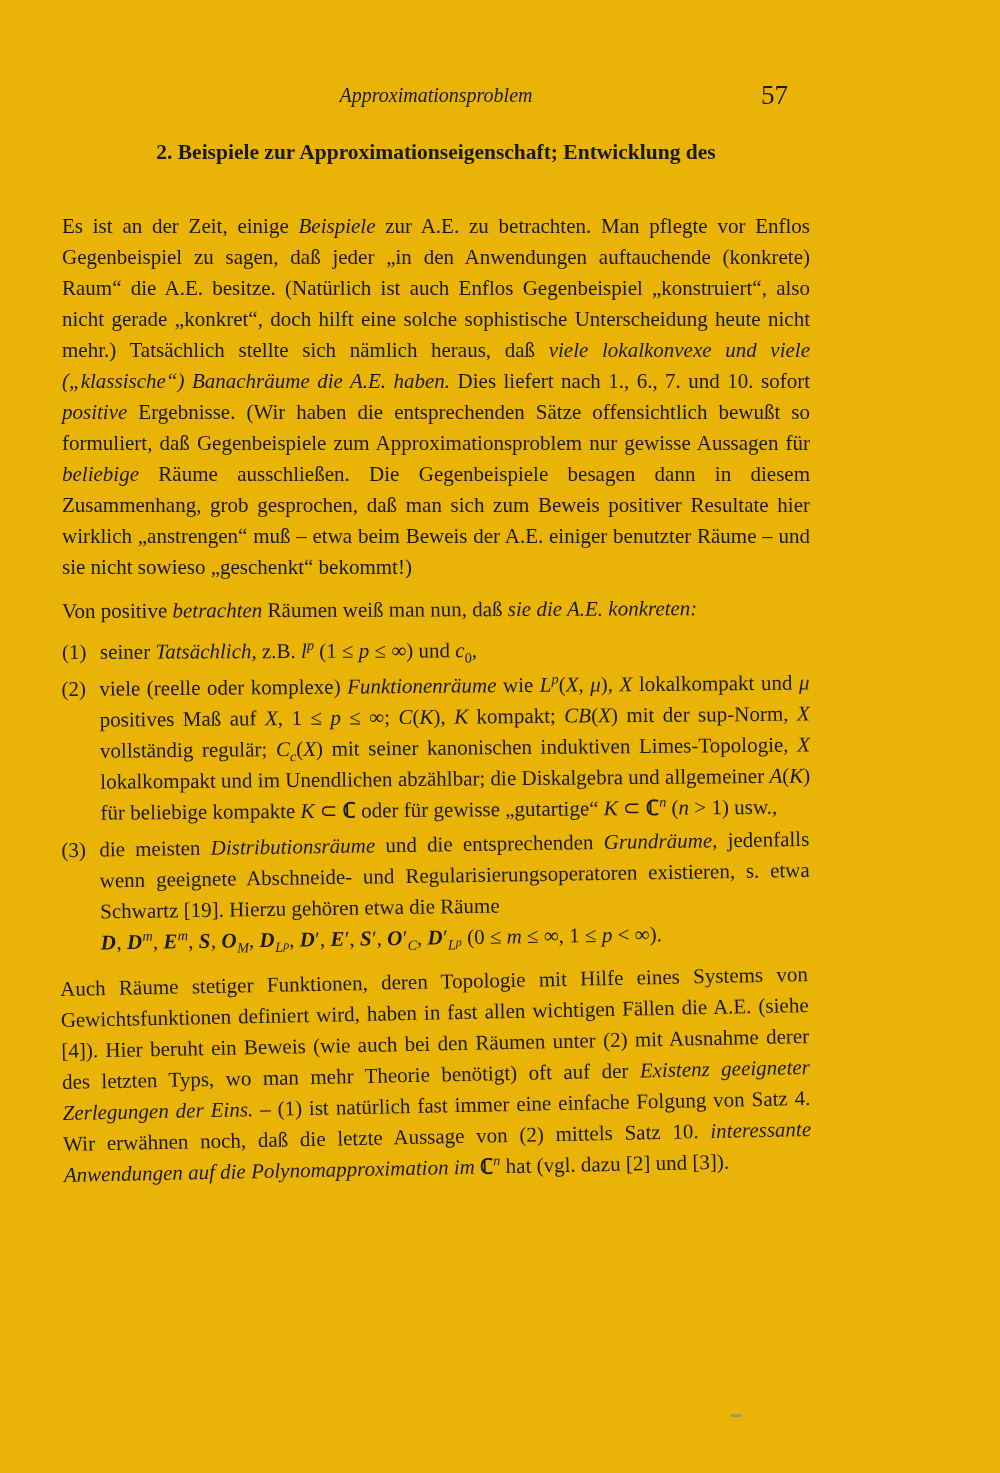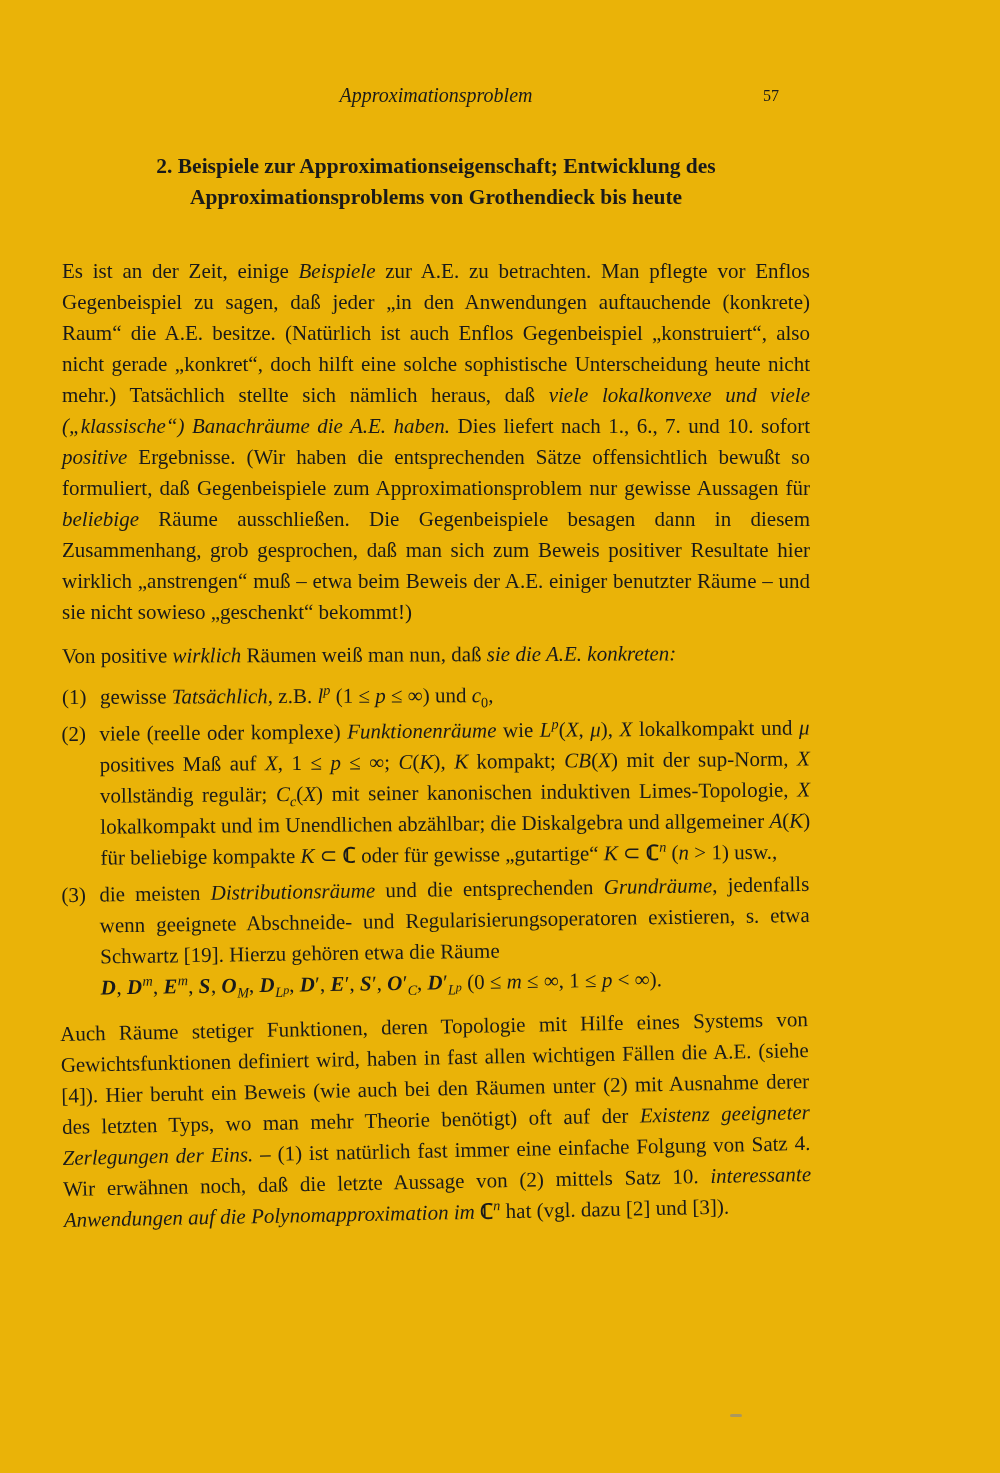--- a/index.html
+++ b/index.html
@@ -10,22 +10,22 @@
     background:#eab308;
     color:#1a1a1a;
     font-family:"Liberation Serif", serif;
     font-size:21px;
     line-height:31px;
     overflow:hidden;
     padding-left:36px;
   }
   .column{position:absolute;left:62px;top:80px;width:748px;}
   .running-head{position:relative;text-align:center;font-style:italic;font-size:20px;}
-  .page-number{position:absolute;right:31px;top:0;font-style:normal;font-size:16px;}
-  .title{margin:40px 30px 0;font-size:21.5px;font-weight:bold;text-align:center;line-height:31px;}
+  .page-number{position:absolute;right:22px;top:0;font-style:normal;font-size:27px;}
+  .title{margin:26px 30px 0;font-size:21.5px;font-weight:bold;text-align:center;line-height:31px;}
   .title-line{display:block;}
   .para{margin:0;text-align:justify;}
   .p1{margin-top:43px;}
   .lead{margin-top:13px;}
   .list{list-style:none;margin:10px 0 0;padding:0;}
   .list-item{display:flex;margin-top:6px;}
   .label{flex:0 0 38px;}
   .body{flex:1;text-align:justify;}
   .closing{margin-top:15px;}
   .it{font-style:italic;}
@@ -46,31 +46,30 @@
 <div class="page">
   <div class="column">
 
     <header class="running-head">
       <span class="running-title">Approximationsproblem</span>
       <span class="page-number">57</span>
     </header>
 
     <h1 class="title">
       <span class="title-line">2. Beispiele zur Approximationseigenschaft; Entwicklung des</span>
-      <span class="title-line">Approximationsproblems von Grothendieck bis heute</span>
     </h1>
 
     <p class="para p1"><span>Es ist an der Zeit, einige </span><span class="it">Beispiele</span><span> zur A.E. zu betrachten. Man pflegte vor Enflos Gegenbeispiel zu sagen, daß jeder „in den Anwendungen auftauchende (konkrete) Raum“ die A.E. besitze. (Natürlich ist auch Enflos Gegenbeispiel „konstruiert“, also nicht gerade „konkret“, doch hilft eine solche sophistische Unterscheidung heute nicht mehr.) Tatsächlich stellte sich nämlich heraus, daß </span><span class="it">viele lokalkonvexe und viele („klassische“) Banachräume die A.E. haben.</span><span> Dies liefert nach 1., 6., 7. und 10. sofort </span><span class="it">positive</span><span> Ergebnisse. (Wir haben die entsprechenden Sätze offensichtlich bewußt so formuliert, daß Gegenbeispiele zum Approximationsproblem nur gewisse Aussagen für </span><span class="it">beliebige</span><span> Räume ausschließen. Die Gegenbeispiele besagen dann in diesem Zusammenhang, grob gesprochen, daß man sich zum Beweis positiver Resultate hier wirklich „anstrengen“ muß – etwa beim Beweis der A.E. einiger benutzter Räume – und sie nicht sowieso „geschenkt“ bekommt!)</span></p>
 
-    <p class="para lead tilt1"><span>Von positive </span><span class="it">wirklich</span><span> Räumen weiß man nun, daß </span><span class="it">sie die A.E. konkreten:</span></p>
+    <p class="para lead tilt1"><span>Von positive </span><span class="it">betrachten</span><span> Räumen weiß man nun, daß </span><span class="it">sie die A.E. konkreten:</span></p>
 
     <ol class="list">
       <li class="list-item tilt1">
         <span class="label">(1)</span>
-        <span class="body"><span>gewisse </span><span class="it">Tatsächlich</span><span>, z.B. </span><span class="it">l</span><span class="it sup">p</span><span> (1 ≤ </span><span class="it">p</span><span> ≤ ∞) und </span><span class="it">c</span><span class="sub">0</span><span>,</span></span>
+        <span class="body"><span>seiner </span><span class="it">Tatsächlich</span><span>, z.B. </span><span class="it">l</span><span class="it sup">p</span><span> (1 ≤ </span><span class="it">p</span><span> ≤ ∞) und </span><span class="it">c</span><span class="sub">0</span><span>,</span></span>
       </li>
       <li class="list-item tilt2">
         <span class="label">(2)</span>
         <span class="body"><span>viele (reelle oder komplexe) </span><span class="it">Funktionenräume</span><span> wie </span><span class="it">L</span><span class="it sup">p</span><span>(</span><span class="it">X</span><span>, </span><span class="it">μ</span><span>), </span><span class="it">X</span><span> lokalkompakt und </span><span class="it">μ</span><span> positives Maß auf </span><span class="it">X</span><span>, 1 ≤ </span><span class="it">p</span><span> ≤ ∞; </span><span class="it">C</span><span>(</span><span class="it">K</span><span>), </span><span class="it">K</span><span> kompakt; </span><span class="it">CB</span><span>(</span><span class="it">X</span><span>) mit der sup-Norm, </span><span class="it">X</span><span> vollständig regulär; </span><span class="it">C</span><span class="it sub">c</span><span>(</span><span class="it">X</span><span>) mit seiner kanonischen induktiven Limes-Topologie, </span><span class="it">X</span><span> lokalkompakt und im Unendlichen abzählbar; die Diskalgebra und allgemeiner </span><span class="it">A</span><span>(</span><span class="it">K</span><span>) für beliebige kompakte </span><span class="it">K</span><span> ⊂ </span><span class="bd">ℂ</span><span> oder für gewisse „gutartige“ </span><span class="it">K</span><span> ⊂ </span><span class="bd">ℂ</span><span class="it sup">n</span><span> (</span><span class="it">n</span><span> &gt; 1) usw.,</span></span>
       </li>
       <li class="list-item tilt3">
         <span class="label">(3)</span>
         <span class="body"><span>die meisten </span><span class="it">Distributionsräume</span><span> und die entsprechenden </span><span class="it">Grundräume</span><span>, jedenfalls wenn geeignete Abschneide- und Regularisierungsoperatoren existieren, s. etwa Schwartz [19]. Hierzu gehören etwa die Räume</span><br><span class="it scr">D</span><span>, </span><span class="it scr">D</span><span class="it sup">m</span><span>, </span><span class="it scr">E</span><span class="it sup">m</span><span>, </span><span class="it scr">S</span><span>, </span><span class="it scr">O</span><span class="it sub">M</span><span>, </span><span class="it scr">D</span><span class="it sub">L</span><span class="it ssp">p</span><span>, </span><span class="it scr">D</span><span>′</span><span>, </span><span class="it scr">E</span><span>′</span><span>, </span><span class="it scr">S</span><span>′</span><span>, </span><span class="it scr">O</span><span>′</span><span class="it sub">C</span><span>, </span><span class="it scr">D</span><span>′</span><span class="it sub">L</span><span class="it ssp">p</span><span> (0 ≤ </span><span class="it">m</span><span> ≤ ∞, 1 ≤ </span><span class="it">p</span><span> &lt; ∞).</span></span>
       </li>
     </ol>

